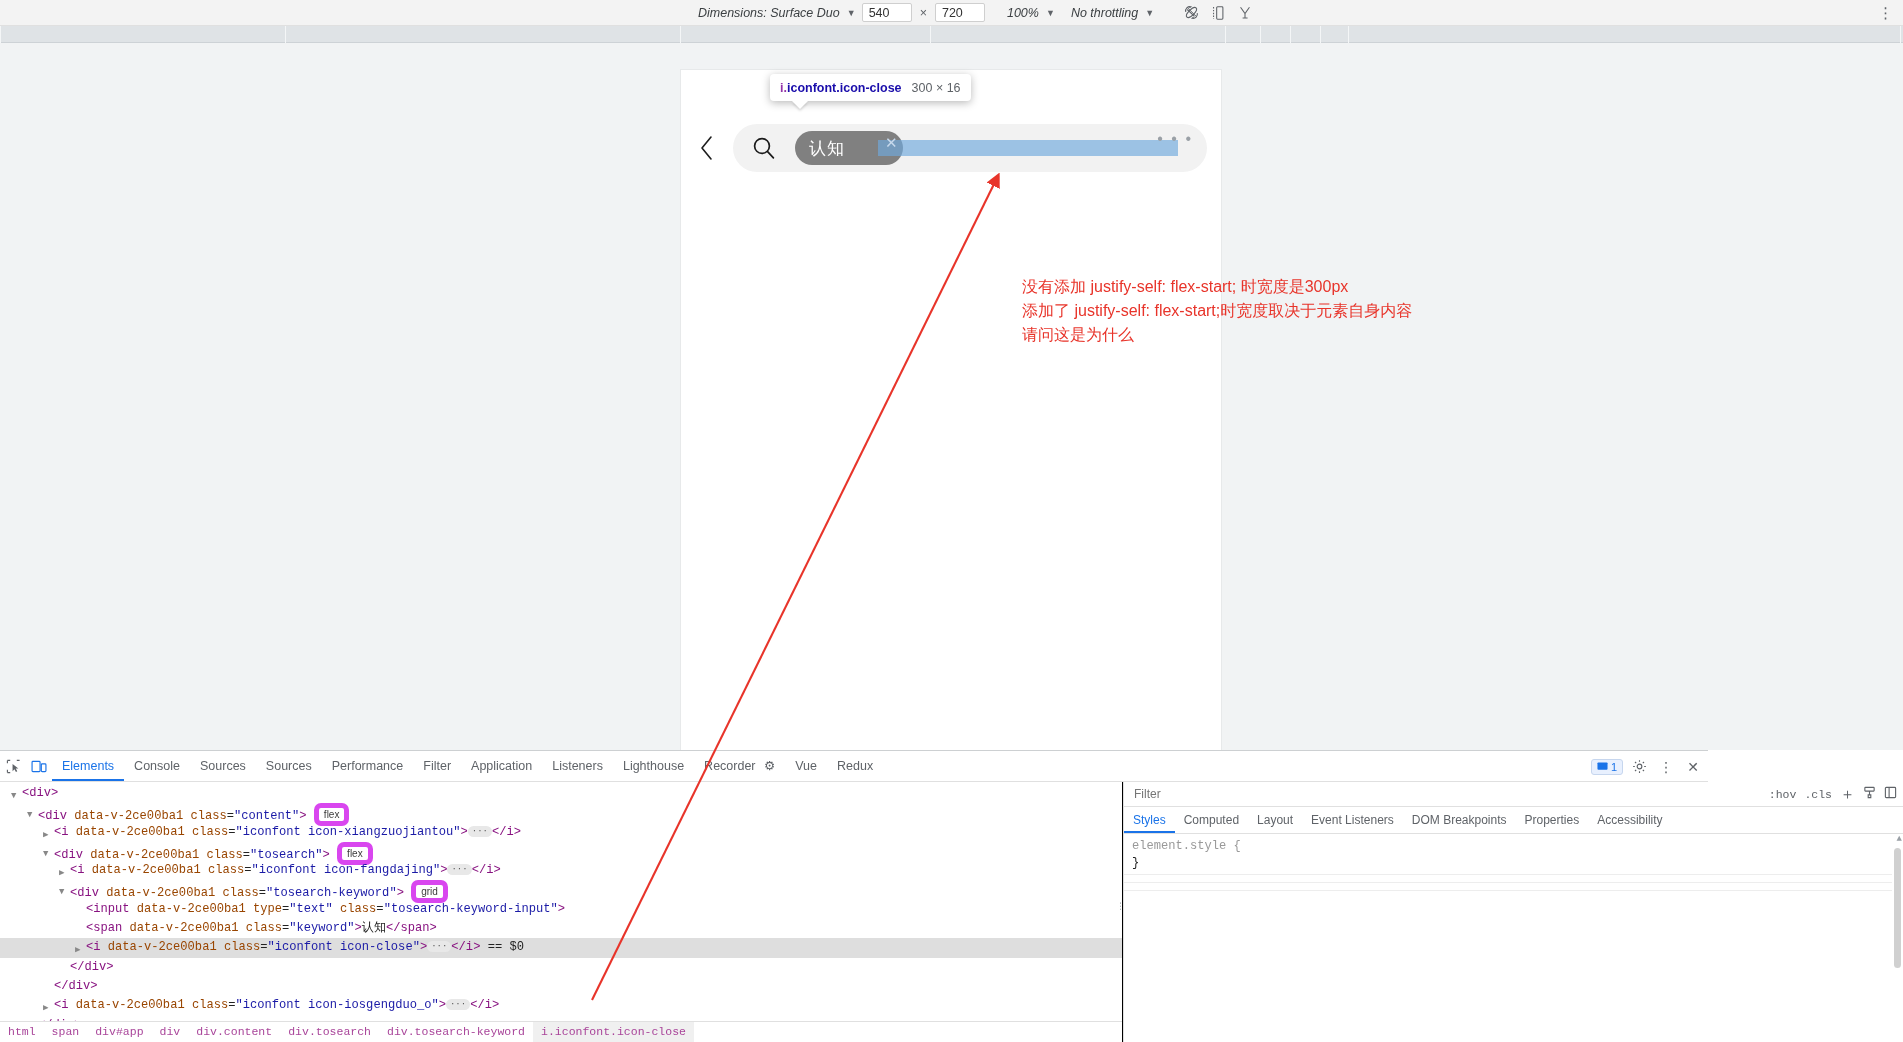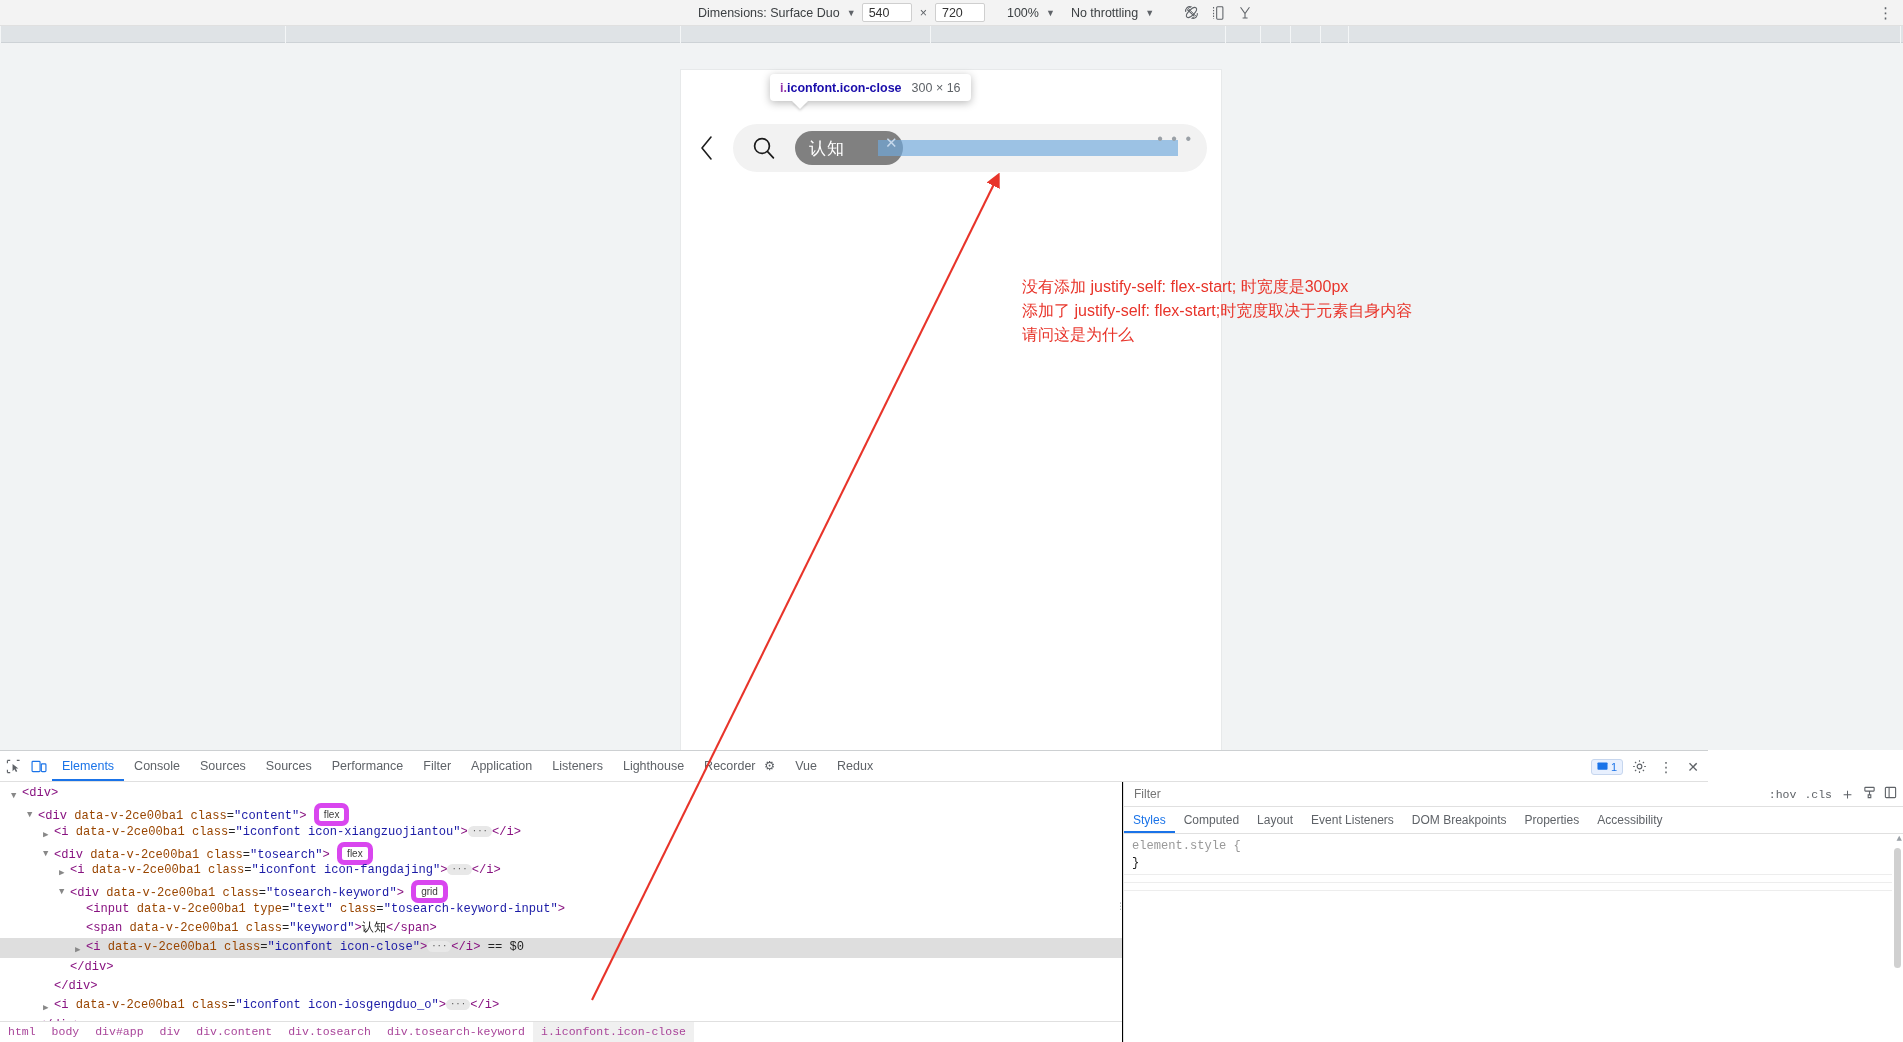--- a/index.html
+++ b/index.html
@@ -14,21 +14,21 @@
   
   #device-toolbar {
     position: absolute; top: 0; left: 0;
     width: 1903px; height: 26px;
     background: #f3f3f3;
     border-bottom: 1px solid #e0e0e0;
     display: flex; align-items: center;
     font-size: 12.5px; color: #333;
   }
   #device-toolbar .spacer-left { flex: 0 0 auto; width: 696px; }
-  .dt-item { display: flex; align-items: center; height: 26px; }
+  .dt-item { display: flex; align-items: center; height: 26px; font-style: italic; }
   .dt-label { padding: 0 2px; color: #3c4043; white-space: nowrap; }
   .caret { display: inline-block; margin-left: 5px; font-size: 9px; color: #5f6368; }
   .dim-input {
     width: 50px; height: 19px; margin: 0 6px;
     border: 1px solid #cfcfcf; border-radius: 2px; background: #fff;
     font-size: 12.5px; color: #333; text-align: left; padding: 0 6px;
     font-family: "Liberation Sans", sans-serif;
   }
   .times { color: #5f6368; font-size: 12.5px; margin: 0 2px;}
   .dt-gap { width: 22px; }
@@ -445,21 +445,21 @@
   <div id="elements-scrollbar" data-name="elements-scrollbar" data-interactable="true">
     <div class="sb-arrow" style="top:2px;">▲</div>
     <div class="thumb"></div>
     <div class="sb-arrow" style="bottom:22px;">▼</div>
   </div>
 
   <div class="resize-handle" data-name="panel-resize-handle" data-interactable="true">⋮</div>
 
   <div id="breadcrumb" data-name="breadcrumb" data-interactable="false">
     <div class="crumb" data-name="breadcrumb-item-html" data-interactable="true">html</div>
-    <div class="crumb" data-name="breadcrumb-item-body" data-interactable="true">body</div>
+    <div class="crumb" data-name="breadcrumb-item-body" data-interactable="true">span</div>
     <div class="crumb" data-name="breadcrumb-item-div-app" data-interactable="true">div#app</div>
     <div class="crumb" data-name="breadcrumb-item-div" data-interactable="true">div</div>
     <div class="crumb" data-name="breadcrumb-item-div-content" data-interactable="true">div.content</div>
     <div class="crumb" data-name="breadcrumb-item-div-tosearch" data-interactable="true">div.tosearch</div>
     <div class="crumb" data-name="breadcrumb-item-div-tosearch-keyword" data-interactable="true">div.tosearch-keyword</div>
     <div class="crumb active" data-name="breadcrumb-item-icon-close" data-interactable="true">i.iconfont.icon-close</div>
   </div>
 
   <div id="styles-sidebar" data-name="styles-sidebar" data-interactable="false">
     <div id="filter-row" data-name="styles-filter-row" data-interactable="false">

